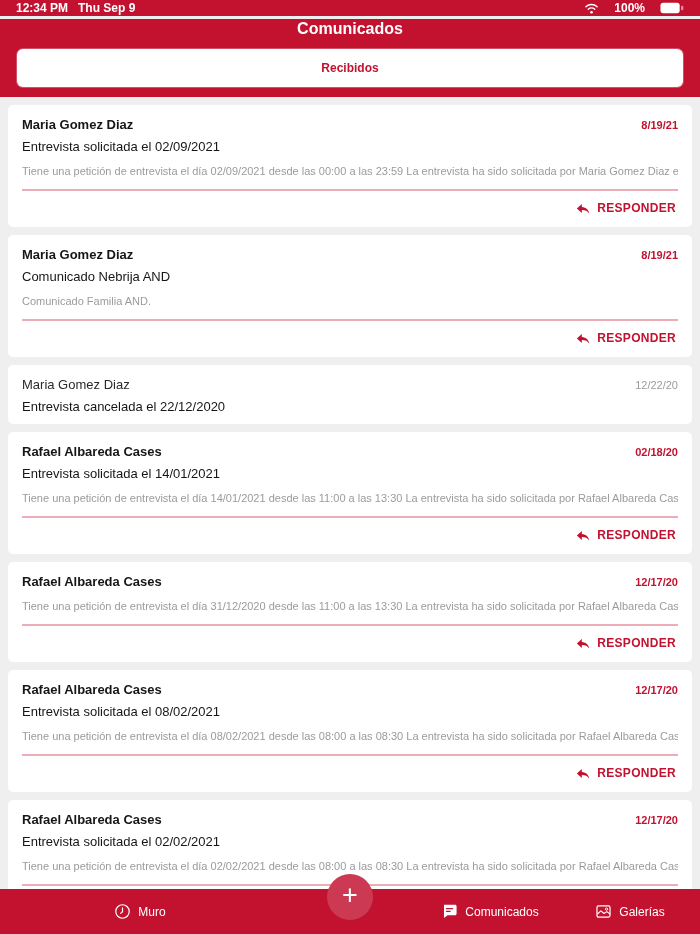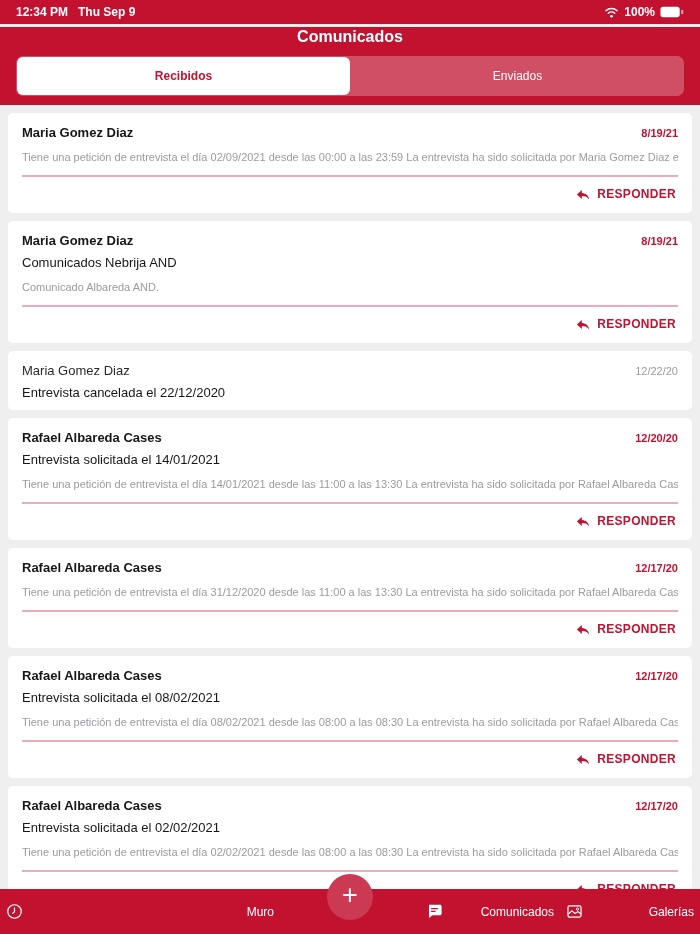--- a/index.html
+++ b/index.html
@@ -13,26 +13,26 @@
   }
   *{box-sizing:border-box;}
   html,body{margin:0;padding:0;}
   body{
     width:700px;height:934px;overflow:hidden;position:relative;
     background:var(--page);
     font-family:"Liberation Sans", sans-serif;
   }
   
   .statusbar{
-    background:var(--primary);height:24px;display:flex;
+    background:var(--primary);height:16px;display:flex;
     justify-content:space-between;align-items:center;padding:0 16px;
     color:#fff;font-size:12px;font-weight:bold;
   }
   .sb-left{display:flex;gap:10px;align-items:center;}
-  .sb-right{display:flex;gap:5px;align-items:center;}
+  .sb-right{display:flex;gap:15px;align-items:center;}
   .header{background:var(--primary);padding:0 16px 9px;}
   .header-title{color:#fff;text-align:center;font-size:16px;font-weight:bold;margin:3px 0 10px;line-height:19px;}
   .segmented{
     display:flex;background:rgba(255,255,255,0.26);border-radius:7px;height:40px;
   }
   .segment{
     flex:1;display:flex;align-items:center;justify-content:center;
     font-size:12px;border:none;background:transparent;cursor:pointer;
     font-family:inherit;
   }
@@ -56,21 +56,21 @@
     font-size:12px;font-weight:bold;letter-spacing:.3px;background:none;border:none;
     cursor:pointer;font-family:inherit;padding:2px 2px;
   }
   
   .tabbar{
     position:absolute;bottom:0;left:0;right:0;height:45px;background:var(--primary);
     display:flex;z-index:10;
   }
   .tab-group{flex:2;display:flex;}
   .tab-item{
-    flex:1;display:flex;align-items:center;justify-content:space-between;gap:7px;
+    flex:1;display:flex;align-items:center;justify-content:center;gap:7px;
     color:#fff;font-size:12px;background:none;border:none;cursor:pointer;
     font-family:inherit;
   }
   .fab-slot{flex:1;position:relative;}
   .fab{
     position:absolute;left:50%;top:-15px;transform:translateX(-50%);
     width:46px;height:46px;border-radius:50%;background:var(--fab);
     color:#fff;border:none;font-size:27px;font-weight:200;line-height:1;
     display:flex;align-items:center;justify-content:center;cursor:pointer;
     z-index:11;font-family:inherit;padding:0 0 3px;
@@ -100,50 +100,50 @@
         <rect x="22" y="3.6" width="2.3" height="4.8" rx="1.1" fill="rgba(255,255,255,0.55)"></rect>
       </svg>
     </span>
   </div>
 </header>
 
 <div class="header">
   <div class="header-title">Comunicados</div>
   <div class="segmented">
     <button class="segment selected">Recibidos</button>
-    <button class="segment unselected">Enviados</button>
   </div>
 </div>
 
 <main class="content" id="message-list">
   <article class="card">
     <div class="card-head">
       <span class="sender">Maria Gomez Diaz</span>
       <span class="date">8/19/21</span>
     </div>
+    <div class="subject">Entrevista solicitada el 02/09/2021</div>
     <div class="preview">Tiene una petición de entrevista el día 02/09/2021 desde las 00:00 a las 23:59 La entrevista ha sido solicitada por Maria Gomez Diaz en relación al al</div>
     <div class="card-footer">
       <button class="respond-btn">
         <span class="icon">
           <svg width="14" height="13" viewBox="0 0 24 22">
             <path d="M10 8.5V3.2L1.5 11l8.5 7.8v-5.4c6 0 10 1.9 12.5 6-1-6.2-4.6-10-12.5-10.9z" fill="#C2122F"></path>
           </svg>
         </span>
         <span>RESPONDER</span>
       </button>
     </div>
   </article>
 
   <article class="card">
     <div class="card-head">
       <span class="sender">Maria Gomez Diaz</span>
       <span class="date">8/19/21</span>
     </div>
-    <div class="subject">Comunicados Nebrija AND</div>
-    <div class="preview">Comunicado Albareda AND.</div>
+    <div class="subject">Comunicado Nebrija AND</div>
+    <div class="preview">Comunicado Familia AND.</div>
     <div class="card-footer">
       <button class="respond-btn">
         <span class="icon">
           <svg width="14" height="13" viewBox="0 0 24 22">
             <path d="M10 8.5V3.2L1.5 11l8.5 7.8v-5.4c6 0 10 1.9 12.5 6-1-6.2-4.6-10-12.5-10.9z" fill="#C2122F"></path>
           </svg>
         </span>
         <span>RESPONDER</span>
       </button>
     </div>
@@ -154,21 +154,21 @@
       <span class="sender">Maria Gomez Diaz</span>
       <span class="date">12/22/20</span>
     </div>
     <div class="subject">Entrevista cancelada el 22/12/2020</div>
 
   </article>
 
   <article class="card">
     <div class="card-head">
       <span class="sender">Rafael Albareda Cases</span>
-      <span class="date">12/20/20</span>
+      <span class="date">02/18/20</span>
     </div>
     <div class="subject">Entrevista solicitada el 14/01/2021</div>
     <div class="preview">Tiene una petición de entrevista el día 14/01/2021 desde las 11:00 a las 13:30 La entrevista ha sido solicitada por Rafael Albareda Cases en relación</div>
     <div class="card-footer">
       <button class="respond-btn">
         <span class="icon">
           <svg width="14" height="13" viewBox="0 0 24 22">
             <path d="M10 8.5V3.2L1.5 11l8.5 7.8v-5.4c6 0 10 1.9 12.5 6-1-6.2-4.6-10-12.5-10.9z" fill="#C2122F"></path>
           </svg>
         </span>

